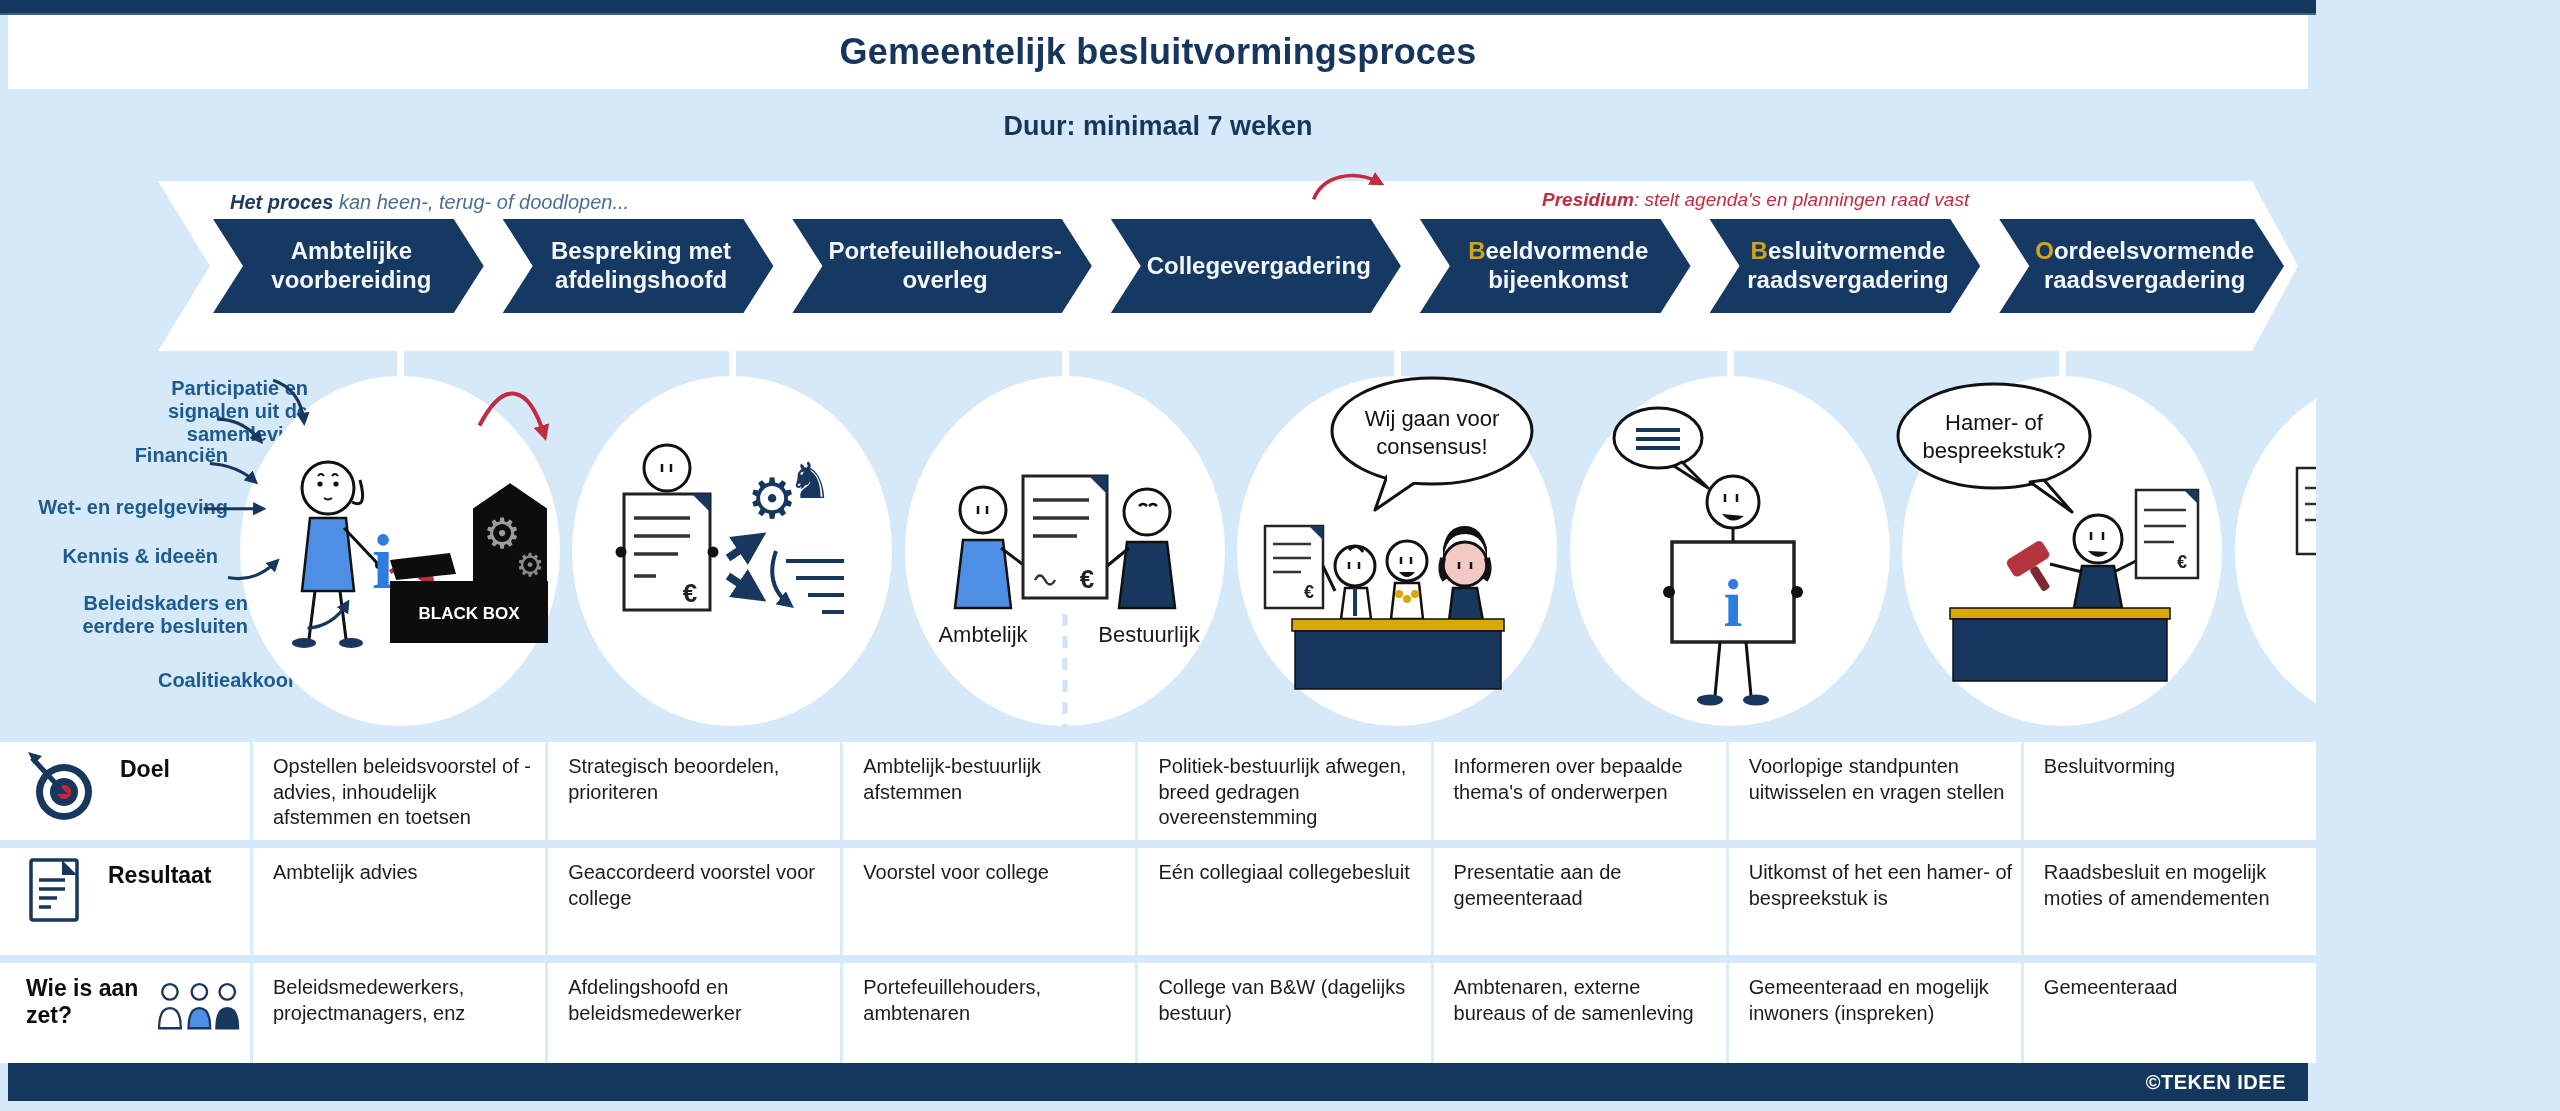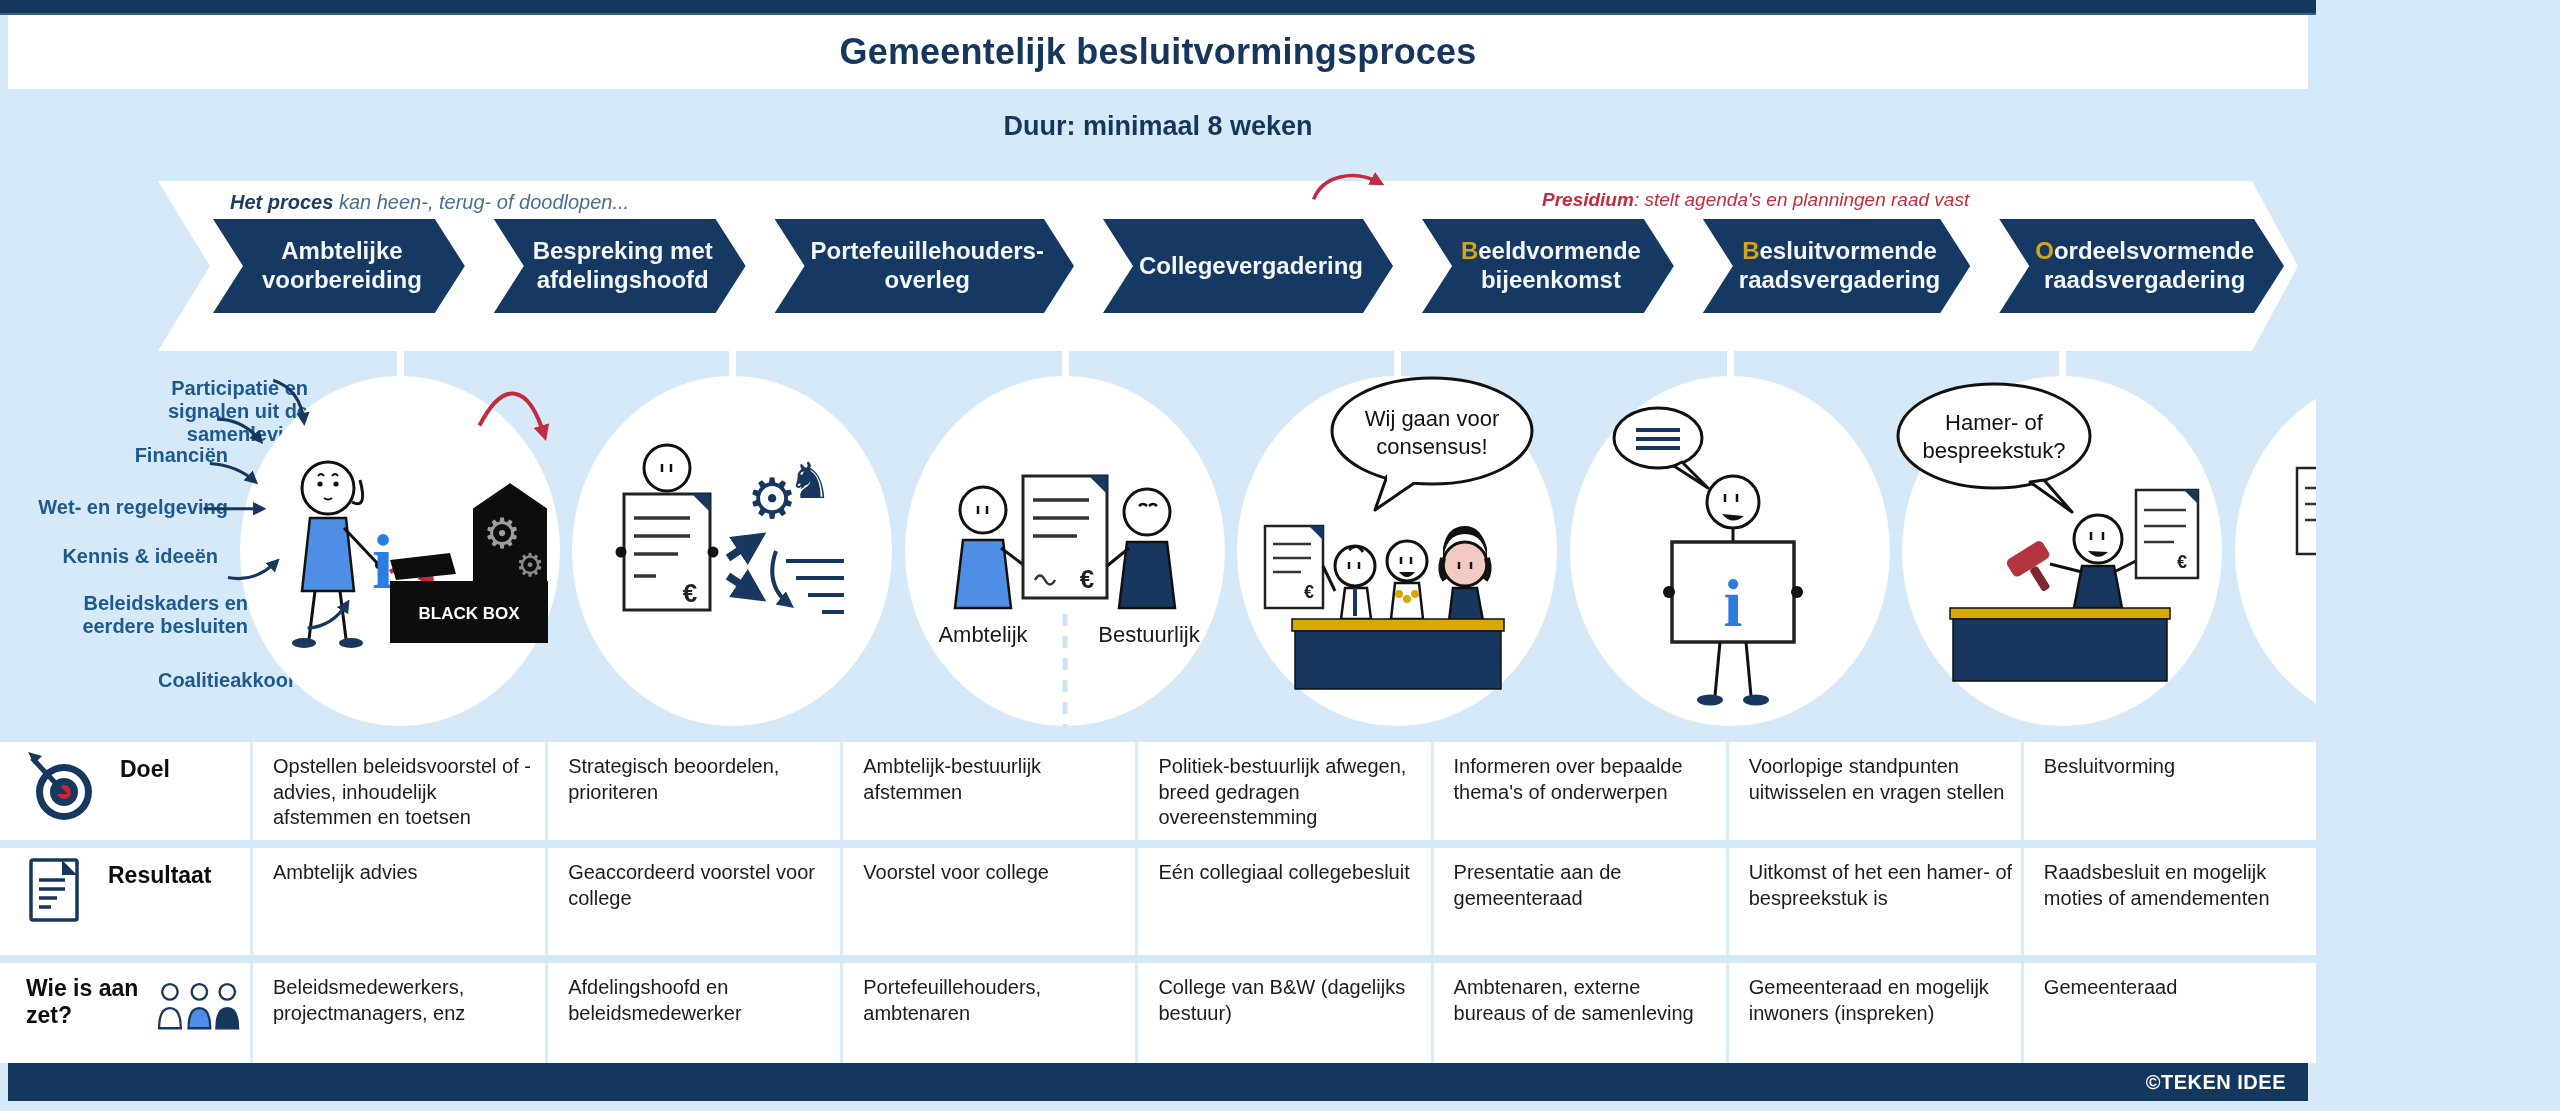--- a/index.html
+++ b/index.html
@@ -11,21 +11,21 @@
   .titleband h1{margin:0;font-size:36px;font-weight:bold;color:#17365d;letter-spacing:.2px;}
 
   
   .main{position:absolute;top:89px;left:0;right:0;height:653px;background:#d5e9f9;}
   .subtitle{position:absolute;top:22px;left:0;right:0;text-align:center;font-size:27px;font-weight:bold;color:#17365d;}
 
   .band{position:absolute;left:158px;right:18px;top:92px;height:170px;background:#ffffff;
         clip-path:polygon(0 0,calc(100% - 46px) 0,100% 50%,calc(100% - 46px) 100%,0 100%,52px 50%);}
   .process-note{position:absolute;left:72px;top:10px;font-size:20px;font-style:italic;color:#4a6f93;}
   .process-note .pn-bold{font-weight:bold;color:#1c3c60;}
-  .arrows{position:absolute;left:55px;right:14px;top:38px;height:94px;display:flex;gap:29px;}
+  .arrows{position:absolute;left:55px;right:14px;top:38px;height:94px;display:flex;gap:19px;}
   .arrow{flex:1;background:#153962;color:#f3f6fa;display:flex;align-items:center;justify-content:center;
          text-align:center;font-size:24px;font-weight:bold;line-height:1.2;padding:0 30px 0 36px;
          clip-path:polygon(0 0,calc(100% - 30px) 0,100% 50%,calc(100% - 30px) 100%,0 100%,30px 50%);}
   .gold{color:#d4a418;}
 
   .presidium{position:absolute;left:1542px;top:100px;font-size:19px;font-style:italic;color:#c22c3e;white-space:nowrap;z-index:6;}
   .presidium .pr-bold{font-weight:bold;}
 
   .connector{position:absolute;top:260px;width:7px;height:32px;background:#ffffff;}
   .circle{position:absolute;top:287px;width:320px;height:350px;}
@@ -55,21 +55,21 @@
 
 <div id="app">
 
   <div class="topbar"></div>
 
   <div class="titleband">
     <h1>Gemeentelijk besluitvormingsproces</h1>
   </div>
 
   <div class="main">
-    <div class="subtitle">Duur: minimaal 8 weken</div>
+    <div class="subtitle">Duur: minimaal 7 weken</div>
 
     <svg width="0" height="0" style="position:absolute">
       <defs>
         <marker id="mnavy" viewBox="0 0 10 10" refX="7" refY="5" markerWidth="4.2" markerHeight="4.2" orient="auto-start-reverse">
           <path d="M0,0 L10,5 L0,10 z" fill="#17375e"></path>
         </marker>
         <marker id="mred" viewBox="0 0 10 10" refX="7" refY="5" markerWidth="4" markerHeight="4" orient="auto-start-reverse">
           <path d="M0,0 L10,5 L0,10 z" fill="#c22c3e"></path>
         </marker>
         <marker id="mdark" viewBox="0 0 10 10" refX="7" refY="5" markerWidth="4" markerHeight="4" orient="auto-start-reverse">

